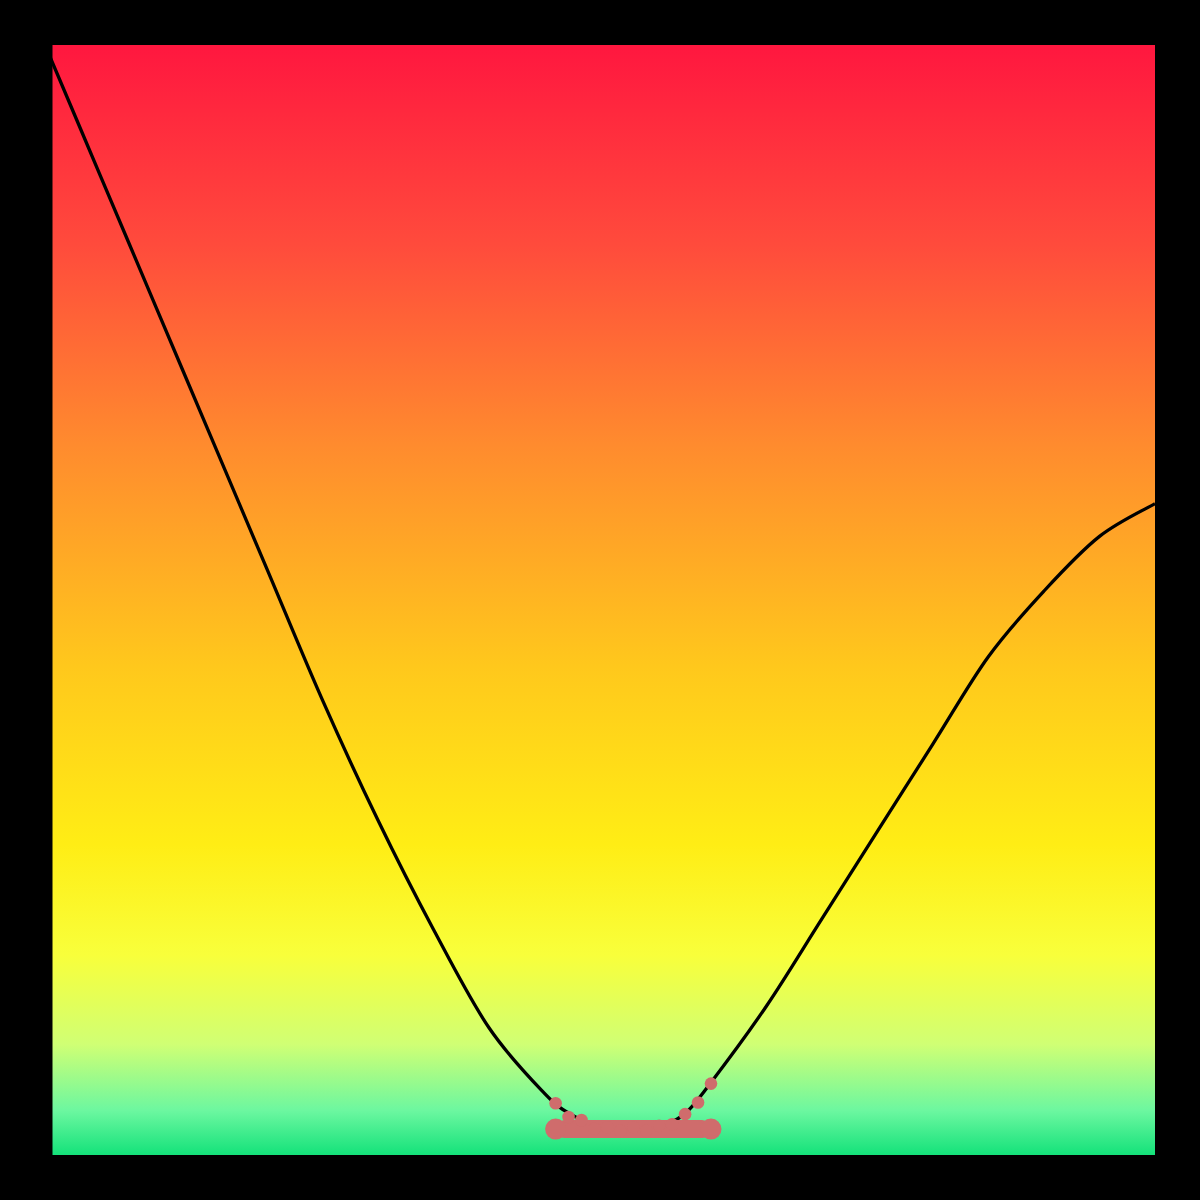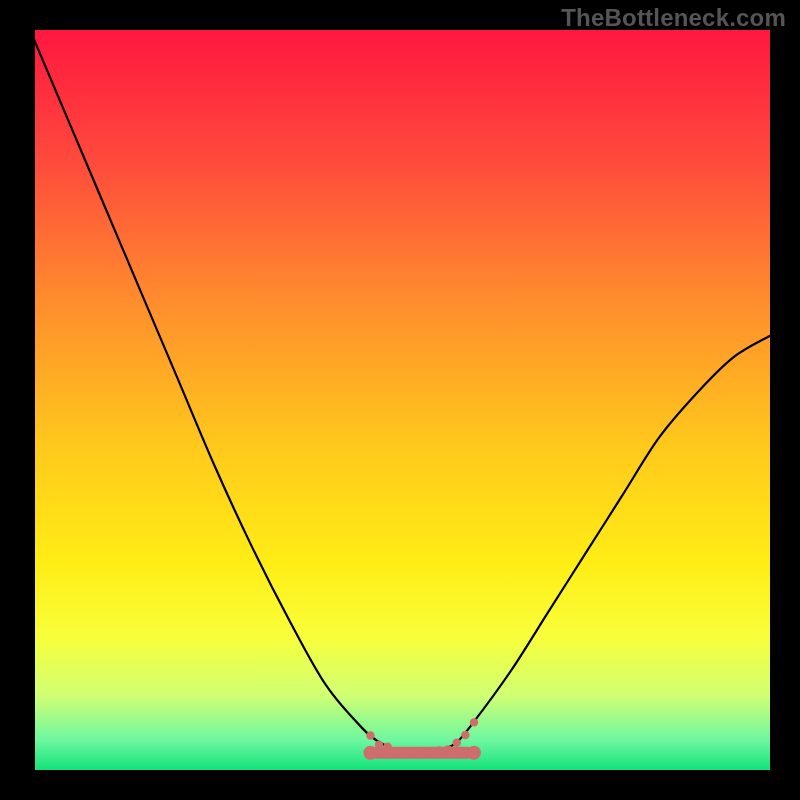--- a/index.html
+++ b/index.html
@@ -62,21 +62,20 @@
     left: 0;
     width: 5px;
     height: 100%;
     background: #000;
   }
 </style>
 </head>
 <body>
 
 <div class="stage">
-  <div class="watermark">TheBottleneck.com</div>
 
   <div class="plot">
     <div class="gradient"></div>
     <div class="left-cap"></div>
     <svg class="curve" viewBox="0 0 740 740" preserveAspectRatio="none">
       <path d="M 0.00 0.00 C 6.17 14.56, 24.67 58.24, 37.00 87.36 C 49.33 116.48, 61.67 145.60, 74.00 174.72 C 86.33 203.84, 98.67 232.96, 111.00 262.08 C 123.33 291.20, 135.67 320.32, 148.00 349.44 C 160.33 378.56, 172.67 408.89, 185.00 436.80 C 197.33 464.71, 209.67 491.40, 222.00 516.88 C 234.33 542.36, 246.67 566.63, 259.00 589.68 C 271.33 612.73, 283.67 637.00, 296.00 655.20 C 308.33 673.40, 323.75 689.17, 333.00 698.88 C 342.25 708.59, 345.33 709.80, 351.50 713.44 C 357.67 717.08, 363.83 719.51, 370.00 720.72 C 376.17 721.93, 382.33 720.72, 388.50 720.72 C 394.67 720.72, 400.83 721.93, 407.00 720.72 C 413.17 719.51, 419.33 718.29, 425.50 713.44 C 431.67 708.59, 434.75 703.73, 444.00 691.60 C 453.25 679.47, 468.67 658.84, 481.00 640.64 C 493.33 622.44, 505.67 601.81, 518.00 582.40 C 530.33 562.99, 542.67 543.57, 555.00 524.16 C 567.33 504.75, 579.67 485.33, 592.00 465.92 C 604.33 446.51, 616.67 424.67, 629.00 407.68 C 641.33 390.69, 653.67 377.35, 666.00 364.00 C 678.33 350.65, 690.67 337.31, 703.00 327.60 C 715.33 317.89, 733.83 309.40, 740.00 305.76" fill="none" stroke="#000" stroke-width="2.2"></path>
       <g>
           <rect x="340.40" y="716.72" width="103.60" height="12" rx="6" fill="#cf6c6c"></rect>
           <circle cx="340.40" cy="722.72" r="7" fill="#cf6c6c"></circle>
           <circle cx="444.00" cy="722.72" r="7" fill="#cf6c6c"></circle>

